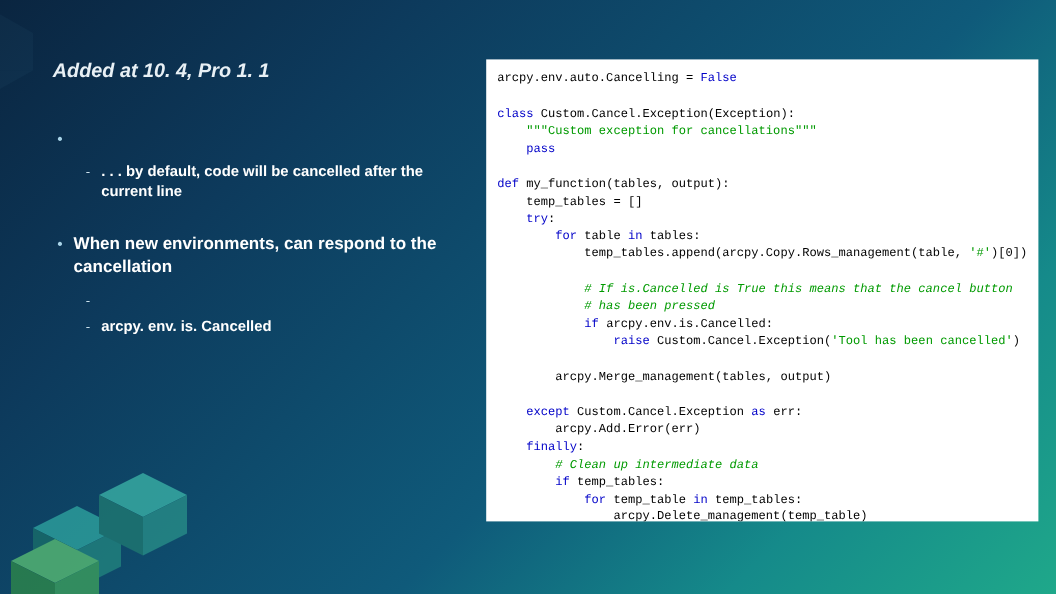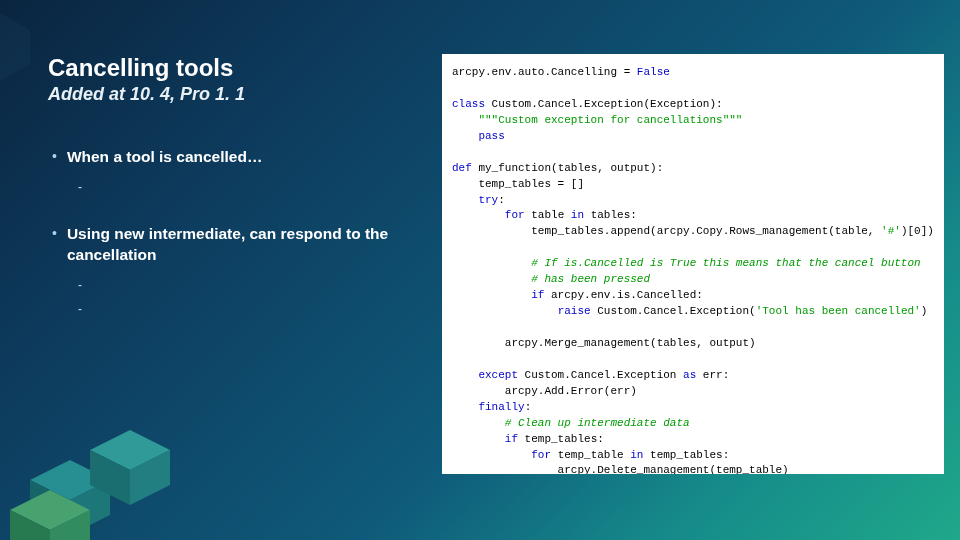--- a/index.html
+++ b/index.html
@@ -133,46 +133,46 @@
     <polygon points="90,90 130,70 170,90 130,110" fill="#3bb4a8"></polygon>
     <polygon points="90,90 130,110 130,145 90,125" fill="#217a72"></polygon>
     <polygon points="170,90 130,110 130,145 170,125" fill="#2a9089"></polygon>
     <polygon points="10,150 50,130 90,150 50,170" fill="#5abf74"></polygon>
     <polygon points="10,150 50,170 50,180 10,180" fill="#2f8a4a"></polygon>
     <polygon points="90,150 50,170 50,180 90,180" fill="#3da15c"></polygon>
   </g>
 </svg>
 
 <div class="slide">
-  <div class="title">Cancelling tools</div>
   <div class="subtitle">Added at 10. 4, Pro 1. 1</div>
 
   <ul class="main">
     <li>
       <div class="row">
         <span class="dot">•</span>
-        <span class="b1txt">When a tool is cancelled…</span>
       </div>
       <ul class="sub">
         <li>
           <span class="dash">-</span>
+          <span class="b2txt">. . . by default, code will be cancelled after the current line</span>
         </li>
       </ul>
     </li>
     <li>
       <div class="row">
         <span class="dot">•</span>
-        <span class="b1txt">Using new intermediate, can respond to the cancellation</span>
+        <span class="b1txt">When new environments, can respond to the cancellation</span>
       </div>
       <ul class="sub">
         <li>
           <span class="dash">-</span>
         </li>
         <li>
           <span class="dash">-</span>
+          <span class="b2txt">arcpy. env. is. Cancelled</span>
         </li>
       </ul>
     </li>
   </ul>
 </div>
 
 <div class="codebox"><span>arcpy.env.auto.Cancelling = </span><span class="kw">False</span>
 
 <span class="kw">class</span><span> Custom.Cancel.Exception(Exception):</span>
 <span class="str">    """Custom exception for cancellations"""</span>

